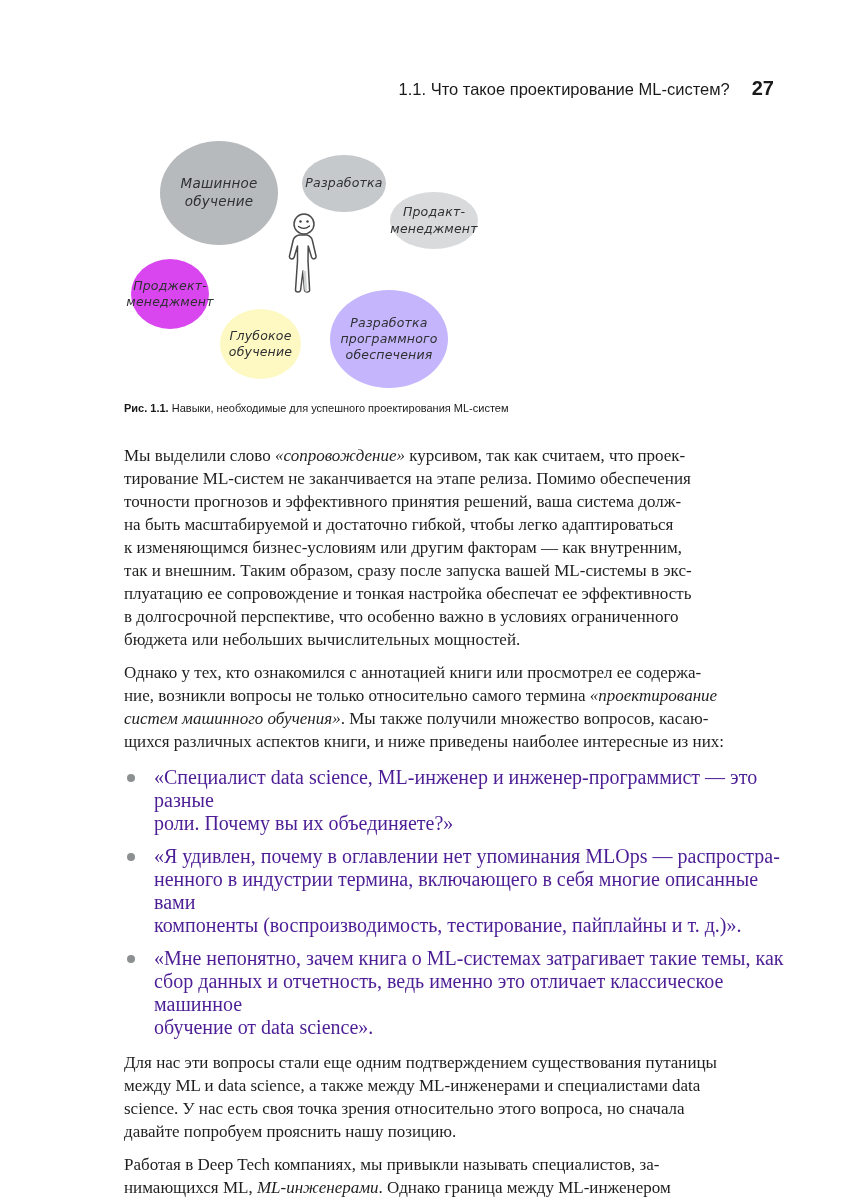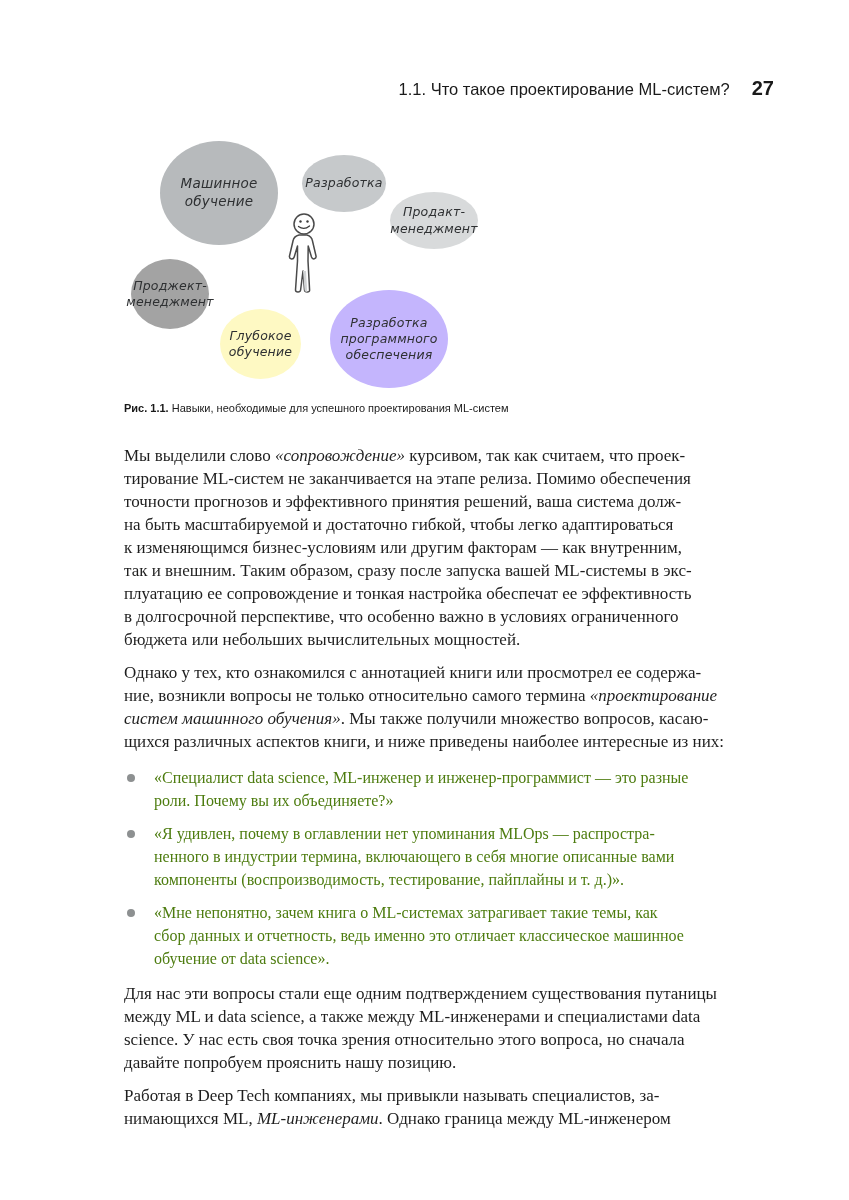--- a/index.html
+++ b/index.html
@@ -52,21 +52,21 @@
     font-weight: 400;
     font-size: 12.5px;
     line-height: 1.3;
     letter-spacing: 0.2px;
     color: #2e3032;
     white-space: pre-line;
   }
   .e1 { left: 36px;  top: 2px;   width: 118px; height: 104px; background: #b7babc; font-size: 13.5px; }
   .e2 { left: 178px; top: 16px;  width: 84px;  height: 57px;  background: #c6c9cb; }
   .e3 { left: 266px; top: 53px;  width: 88px;  height: 57px;  background: #d8dadb; }
-  .e4 { left: 7px;   top: 120px; width: 78px;  height: 70px;  background: #a3a3a3; }
+  .e4 { left: 7px;   top: 120px; width: 78px;  height: 70px;  background: #d946ef; }
   .e5 { left: 96px;  top: 170px; width: 81px;  height: 70px;  background: #fef9c3; }
   .e6 { left: 206px; top: 151px; width: 118px; height: 98px;  background: #c4b5fd; }
   .person { position: absolute; left: 156px; top: 74px; width: 42px; height: 86px; }
   .figcaption {
     margin-top: 8px;
     font-family: "Liberation Sans", sans-serif;
     font-size: 11px;
     line-height: 19px;
     color: #1a1a1a;
   }
@@ -83,24 +83,24 @@
   }
   p.body i { font-style: italic; }
   ul.bullets {
     list-style: none;
     margin: 13px 0 12px 0;
     padding: 0;
   }
   ul.bullets li {
     position: relative;
     padding-left: 30px;
-    font-size: 16px;
+    font-size: 20px;
     line-height: 23px;
     margin-bottom: 10px;
-    color: #4d7c0f;
+    color: #4c1d95;
   }
   ul.bullets li .dot {
     position: absolute;
     left: 3px;
     top: 8px;
     width: 8px;
     height: 8px;
     border-radius: 50%;
     background: #8d9091;
   }

